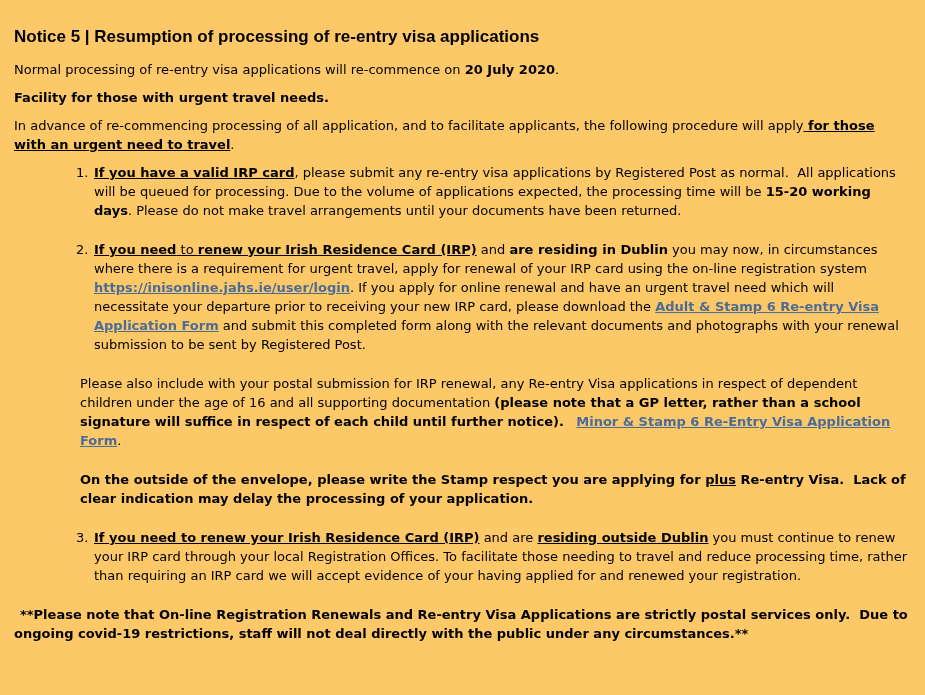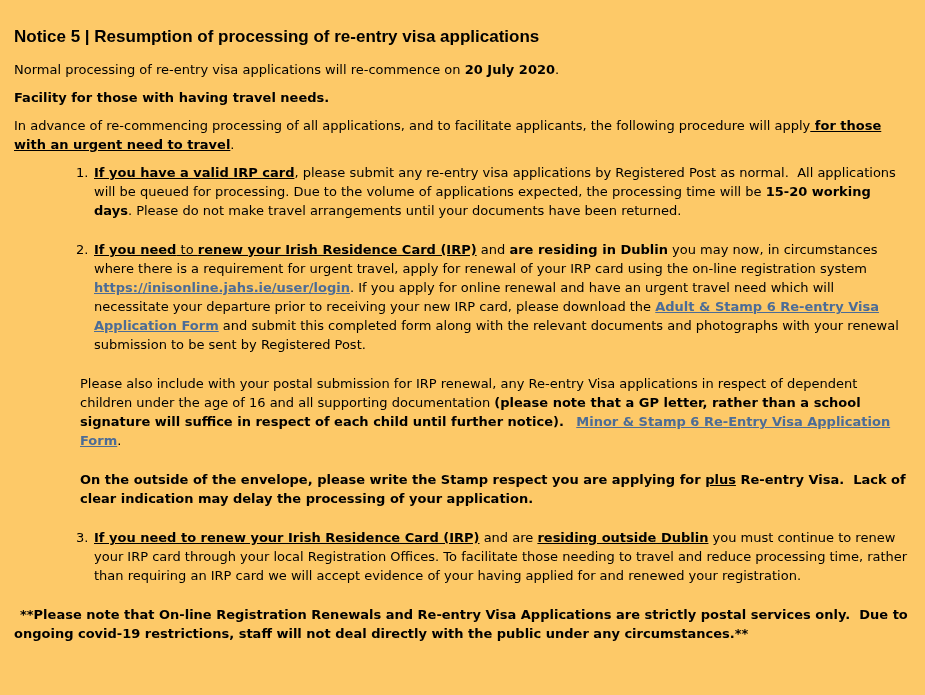--- a/index.html
+++ b/index.html
@@ -62,22 +62,22 @@
     font-weight: bold;
   }
 </style>
 </head>
 <body>
 
 <div class="page">
   <h1 class="title">Notice 5 | Resumption of processing of re-entry visa applications</h1>
   <div id="content">
       <div class="para"><span>Normal processing of re-entry visa applications will re-commence on </span><span class="b">20 July 2020</span><span>.</span></div>
-      <div class="para"><span class="b">Facility for those with having travel needs.</span></div>
-      <div class="para"><span>In advance of re-commencing processing of all applications, and to facilitate applicants, the following procedure will apply</span><span class="b u"> for those with an urgent need to travel</span><span>.</span></div>
+      <div class="para"><span class="b">Facility for those with urgent travel needs.</span></div>
+      <div class="para"><span>In advance of re-commencing processing of all application, and to facilitate applicants, the following procedure will apply</span><span class="b u"> for those with an urgent need to travel</span><span>.</span></div>
       <div class="list-item">
         <span class="num">1.</span>
         <div class="li-body"><span class="b u">If you have a valid IRP card</span><span>, please submit any re-entry visa applications by Registered Post as normal.&nbsp; All applications will be queued for processing. Due to the volume of applications expected, the processing time will be </span><span class="b">15-20 working days</span><span>. Please do not make travel arrangements until your documents have been returned.</span></div>
       </div>
       <div class="list-item">
         <span class="num">2.</span>
         <div class="li-body"><span class="b u">If you need</span><span class="u"> to </span><span class="b u">renew your Irish Residence Card (IRP)</span><span> and </span><span class="b">are residing in Dublin</span><span> you may now, in circumstances where there is a requirement for urgent travel, apply for renewal of your IRP card using the on-line registration system </span><a href="#" class="lnk">https://inisonline.jahs.ie/user/login</a><span>. If you apply for online renewal and have an urgent travel need which will necessitate your departure prior to receiving your new IRP card, please download the </span><a href="#" class="lnk">Adult &amp; Stamp 6 Re-entry Visa Application Form</a><span> and submit this completed form along with the relevant documents and photographs with your renewal submission to be sent by Registered Post.</span></div>
       </div>
       <div class="para indent"><span>Please also include with your postal submission for IRP renewal, any Re-entry Visa applications in respect of dependent children under the age of 16 and all supporting documentation </span><span class="b">(please note that a GP letter, rather than a school signature will suffice in respect of each child until further notice).</span><span>&nbsp;&nbsp; </span><a href="#" class="lnk">Minor &amp; Stamp 6 Re-Entry Visa Application Form</a><span>.</span></div>
       <div class="para indent"><span class="b">On the outside of the envelope, please write the Stamp respect you are applying for </span><span class="b u">plus</span><span class="b"> Re-entry Visa.&nbsp; Lack of clear indication may delay the processing of your application.</span></div>

